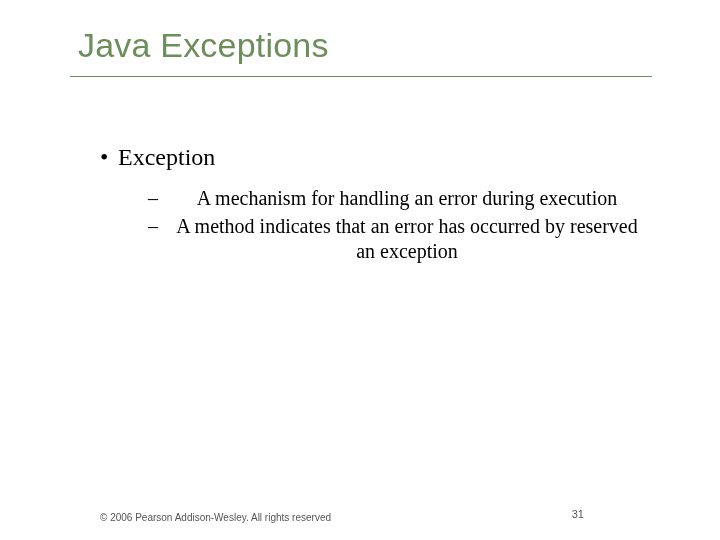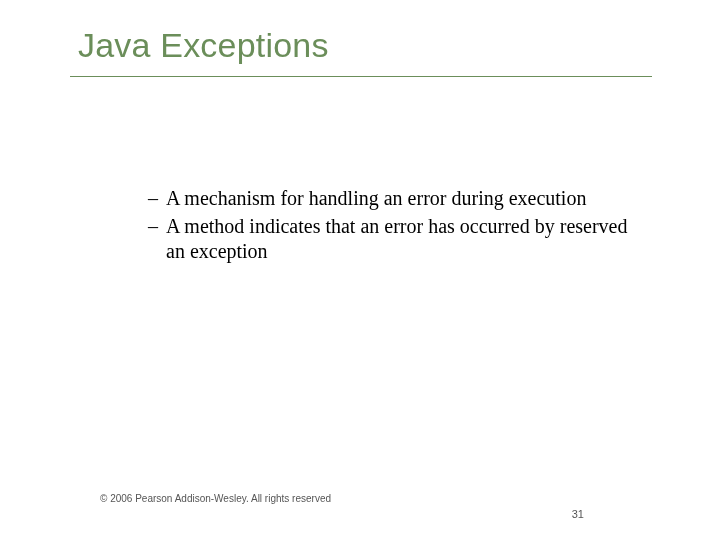--- a/index.html
+++ b/index.html
@@ -56,25 +56,26 @@
   }
   .sub-item {
     display: flex;
     margin-bottom: 3px;
   }
   .dash {
     flex: 0 0 18px;
   }
   .sub-text {
     flex: 1;
+    text-align: center;
   }
   .footer-left {
     position: absolute;
     left: 100px;
-    bottom: 36px;
+    bottom: 17px;
     font-family: Arial, Helvetica, sans-serif;
     font-size: 10px;
     color: #555;
   }
   .footer-right {
     position: absolute;
     right: 56px;
     bottom: 20px;
     font-family: Arial, Helvetica, sans-serif;
     font-size: 11px;
@@ -82,20 +83,23 @@
   }
 </style>
 </head>
 <body>
 
 <div class="slide">
 
   <div class="title">Java Exceptions</div>
   <div class="underline"></div>
 
+  <div class="bullet-l1" style="top:144px;">
+    <span class="dot">•</span><span>Exception</span>
+  </div>
 
   <div class="sub-block" style="top:186px;">
     <div class="sub-item">
       <span class="dash">–</span>
       <span class="sub-text">A mechanism for handling an error during execution</span>
     </div>
     <div class="sub-item">
       <span class="dash">–</span>
       <span class="sub-text">A method indicates that an error has occurred by reserved an exception</span>
     </div>

